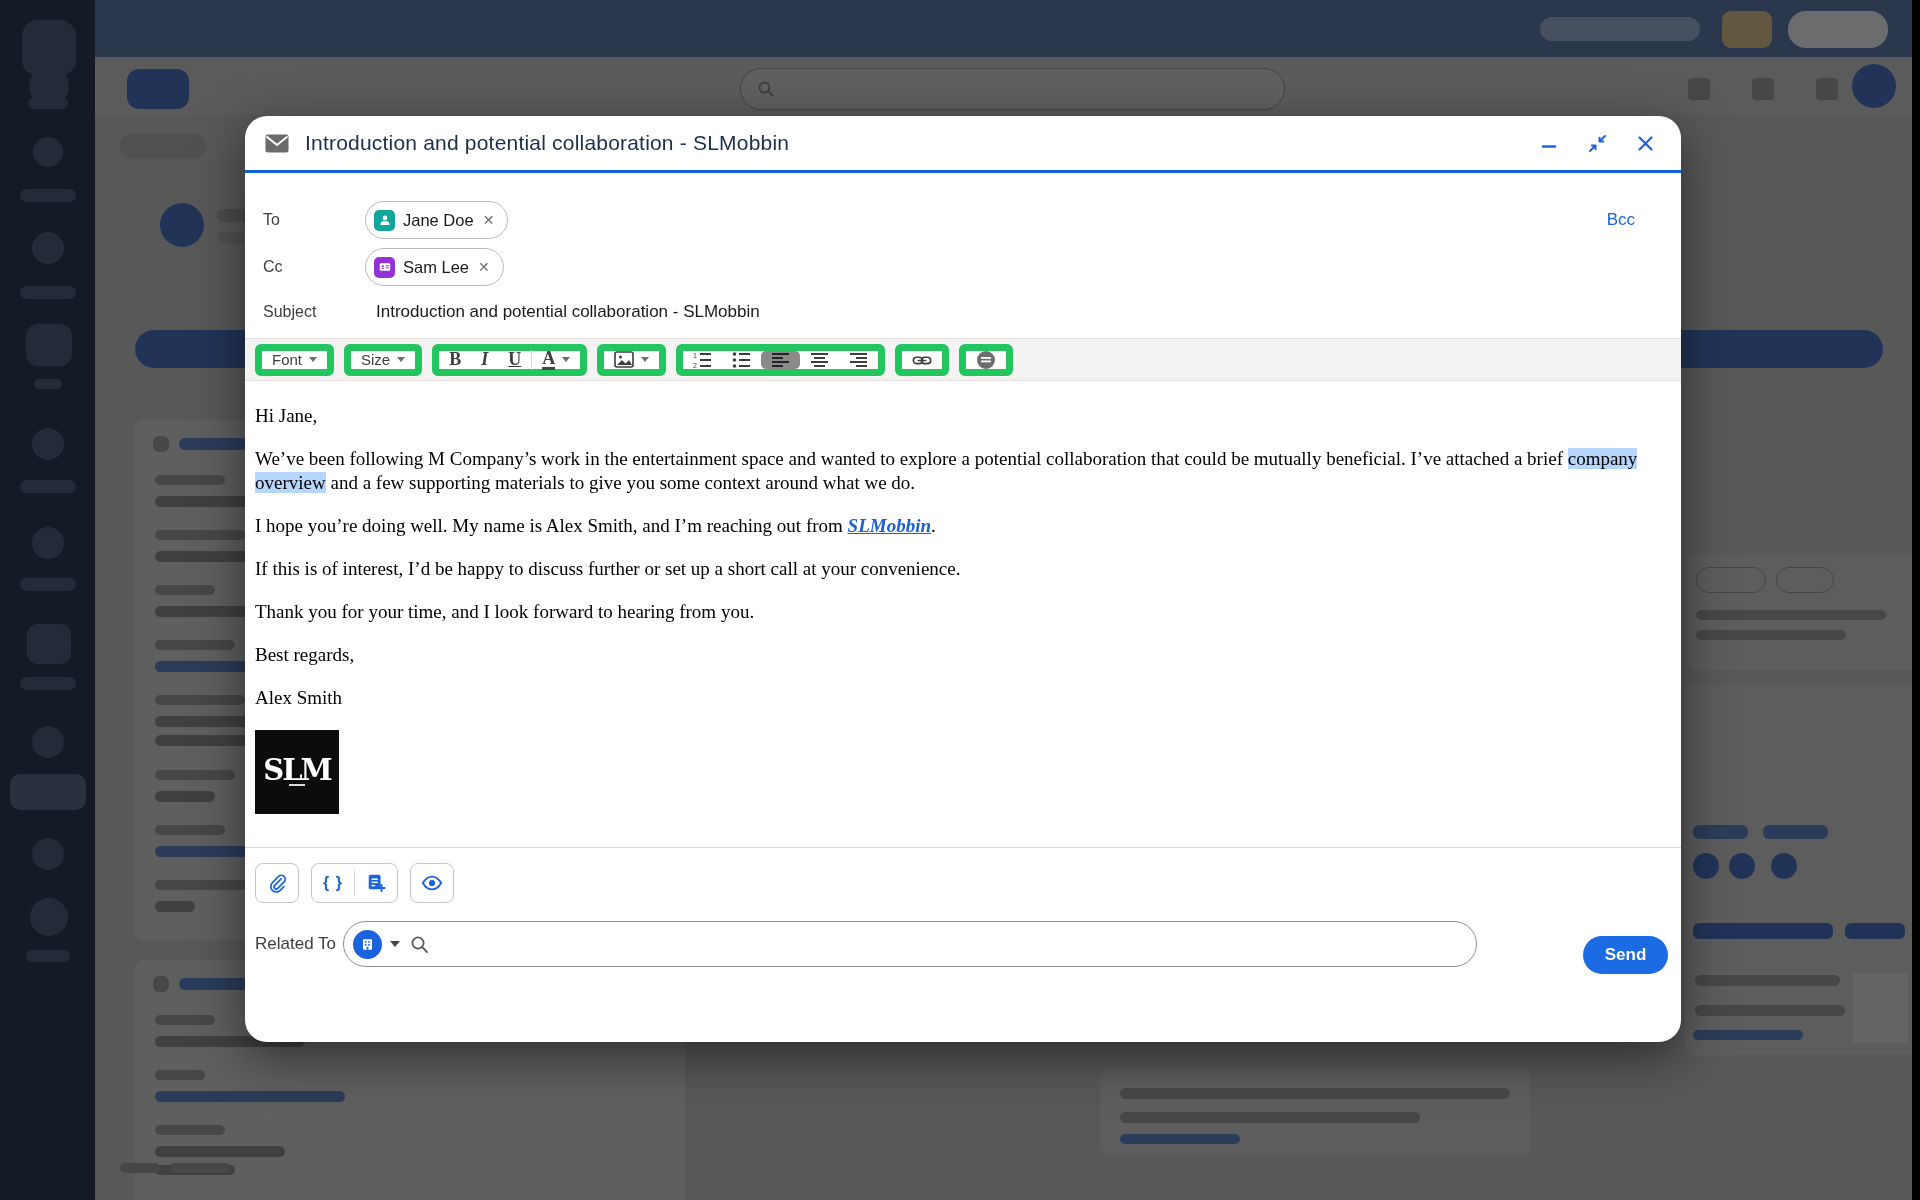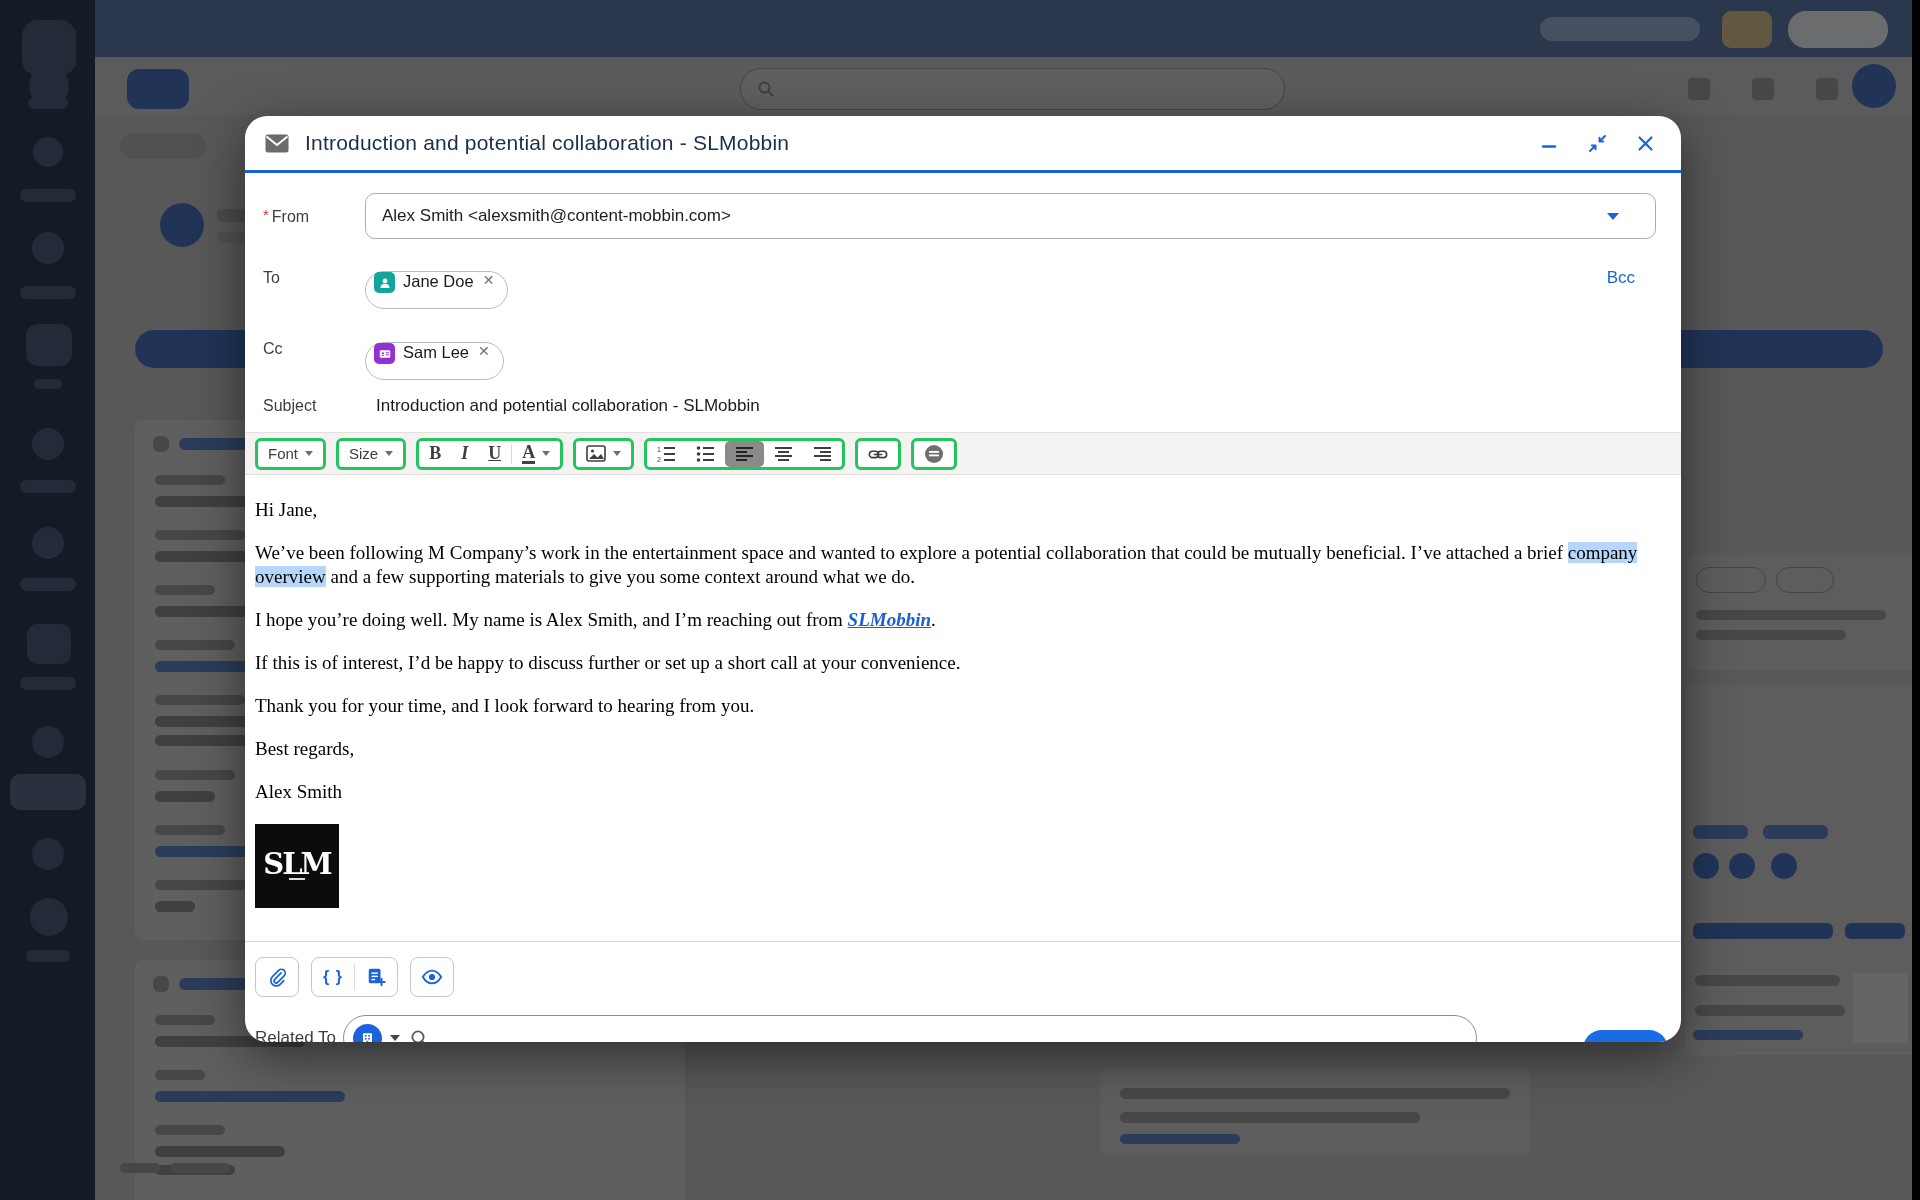--- a/index.html
+++ b/index.html
@@ -33,31 +33,31 @@
   .wbtn { width:20px; height:20px; display:flex; align-items:center; justify-content:center; cursor:pointer; }
 
   .formarea { padding-top:20px; }
   .frow { display:flex; align-items:center; margin:0 25px 0 0; }
   .flabel { width:120px; padding-left:18px; font-size:16px; color:#3e3e3c; flex:none; }
   .req { color:var(--asterisk-red,#d93025); margin-right:3px; font-size:15px; vertical-align:2px; }
   .fromsel { position:relative; flex:1; height:46px; border:1px solid #aeacaa; border-radius:10px;
              display:flex; align-items:center; padding:0 16px; font-size:17px; color:#202020; background:#fff; }
   .caret { width:0; height:0; border-left:6px solid transparent; border-right:6px solid transparent;
            border-top:7px solid var(--accent-blue,#1b63dd); position:absolute; right:36px; top:19px; }
-  .chip { display:inline-flex; align-items:flex-start; height:38px; border:1px solid #bdbbb9; border-radius:19px;
-          padding:0 13px 0 8px; background:#fff;margin-top:24px; }
+  .chip { display:inline-flex; align-items:center; height:38px; border:1px solid #bdbbb9; border-radius:19px;
+          padding:0 13px 0 8px; background:#fff; }
   .chipicon { width:21px; height:21px; border-radius:5px; display:flex; align-items:center; justify-content:center; margin-right:8px; }
   .chipname { font-size:16.5px; color:#1b1b1b; }
   .chipx { margin-left:9px; color:#706e6b; font-size:14px; cursor:pointer; }
   .bcc { margin-left:auto; margin-right:21px; color:var(--accent-blue,#1b63dd); font-size:17px; cursor:pointer; }
   .subjval { font-size:17px; color:#1a1a1a; padding-left:11px; }
 
   .toolbar { margin-top:13px; height:43px; background:#f4f3f2; border-top:1px solid #e3e1df; border-bottom:1px solid #e3e1df;
              display:flex; align-items:center; gap:10px; padding:0 10px; }
-  .tgroup { display:flex; align-items:center; height:32px; background:#fff; border:3px solid #22c55e; border-radius:6px; }
+  .tgroup { display:flex; align-items:center; height:32px; background:#fff; border:7px solid #22c55e; border-radius:6px; }
   .tbtn { height:100%; display:flex; align-items:center; justify-content:center; padding:0 10px; color:#3e3e3c;
           font-size:15px; cursor:pointer; border-radius:5px; }
   .tsep { width:1px; height:20px; background:#dcdad8; }
   .tcaret { width:0; height:0; border-left:4.5px solid transparent; border-right:4.5px solid transparent;
             border-top:5px solid #706e6b; margin-left:7px; }
   .serifB { font-family:"Liberation Serif",serif; font-weight:bold; font-size:18px; }
   .serifI { font-family:"Liberation Serif",serif; font-style:italic; font-weight:bold; font-size:18px; }
   .serifU { font-family:"Liberation Serif",serif; font-weight:bold; font-size:18px; text-decoration:underline; }
   .colorA { font-family:"Liberation Serif",serif; font-weight:bold; font-size:18px; border-bottom:3px solid #444; line-height:17px; }
   .sel { background:#8c8a88; }
@@ -235,27 +235,20 @@
         <span class="wbtn">
           <svg width="17" height="17" viewBox="0 0 17 17">
               <path d="M2.5 2.5l12 12M14.5 2.5l-12 12" stroke="currentColor" stroke-width="2.2" stroke-linecap="round"></path>
             </svg>
         </span>
       </div>
     </div>
 
     <div class="formarea">
 
-      <div class="frow">
-        <span class="flabel"><span class="req">*</span><span>From</span></span>
-        <div class="fromsel">
-          <span>Alex Smith &lt;alexsmith@content-mobbin.com&gt;</span>
-          <span class="caret"></span>
-        </div>
-      </div>
 
       <div class="frow" style="margin-top:8px;">
         <span class="flabel">To</span>
         <span class="chip">
           <span class="chipicon" style="background:var(--chip-teal,#12a69a);">
             <svg width="14" height="14" viewBox="0 0 20 20">
                 <circle cx="10" cy="7" r="3.4" fill="#fff"></circle>
                 <path d="M3.5 17c0-3.6 2.9-5.8 6.5-5.8s6.5 2.2 6.5 5.8z" fill="#fff"></path>
               </svg>
           </span>

